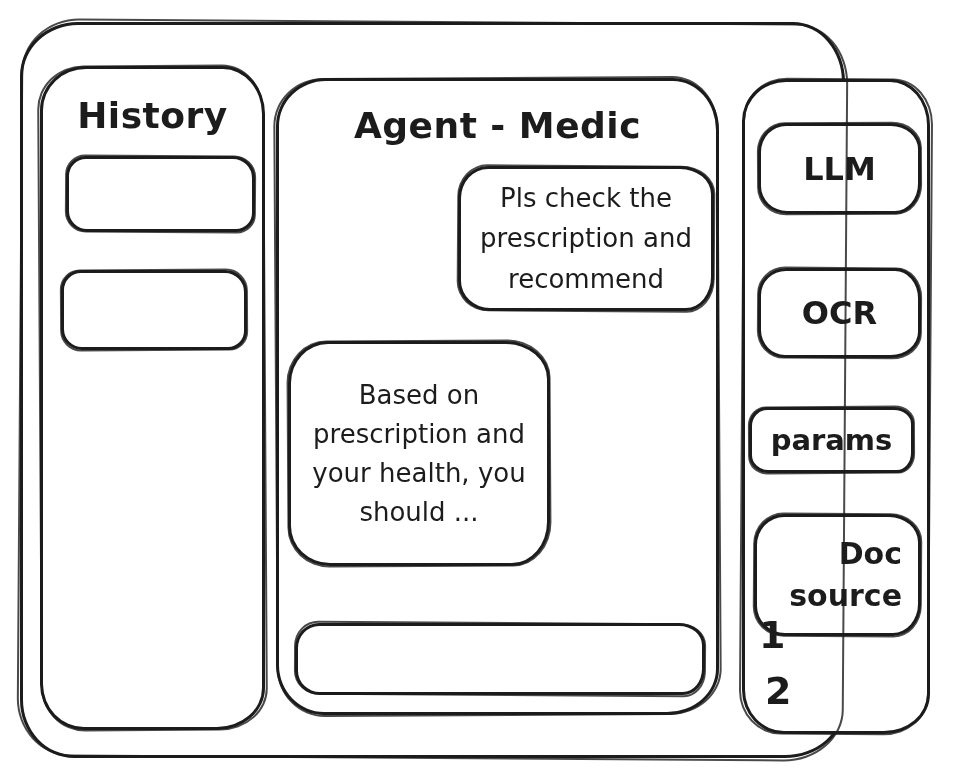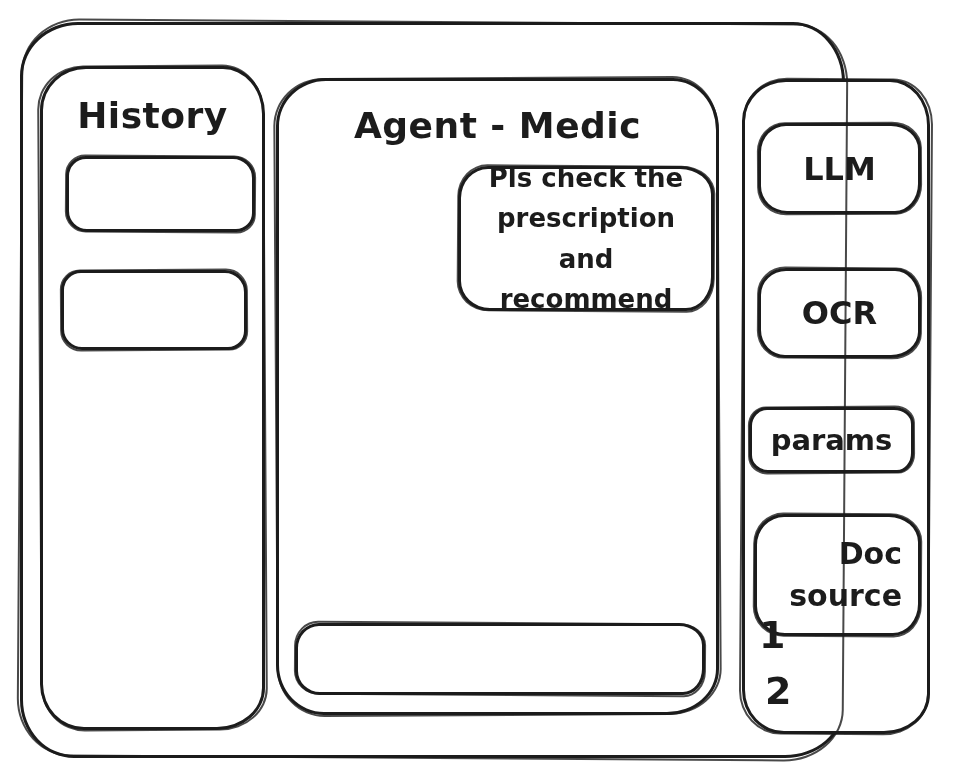--- a/index.html
+++ b/index.html
@@ -34,21 +34,21 @@
   .title { position:absolute; left:0; width:100%; text-align:center;
            font-weight:bold; font-size:36px; letter-spacing:.5px; }
   .t-history { top:26px; }
   .t-chat    { top:24px; }
 
   .hist-box { border-radius:20px 22px 19px 21px; cursor:pointer; }
   .hist-1 { left:23px; top:87px;  width:189px; height:76px; }
   .hist-2 { left:18px; top:201px; width:186px; height:80px; }
 
   .bubble { display:flex; align-items:center; justify-content:center;
-            text-align:center; font-weight:bold; font-size:26px;
+            text-align:center; font-weight:normal; font-size:26px;
             line-height:1.55; padding:8px 14px; }
   .bubble-user      { left:179px; top:85px;  width:256px; height:145px;
                       border-radius:30px 34px 28px 32px / 32px 28px 34px 30px; }
   .bubble-assistant { left:9px;   top:260px; width:262px; height:225px; line-height:1.5;
                       border-radius:40px 44px 38px 42px / 42px 38px 44px 40px; }
 
   .chat-input { left:16px; top:542px; width:410px; height:72px; cursor:text;
                 border-radius:24px 26px 22px 25px / 25px 22px 26px 24px; }
 
   .tool-btn { display:flex; align-items:center; justify-content:center;
@@ -81,20 +81,23 @@
       <div class="sk skB hist-box hist-2"></div>
     </aside>
 
     <main class="sk skB panel-center">
       <div class="title t-chat">Agent - Medic</div>
 
       <div class="sk skA bubble bubble-user">
         <span>Pls check the prescription and recommend</span>
       </div>
 
+      <div class="sk skB bubble bubble-assistant">
+        <span>Based on prescription and your health, you should ...</span>
+      </div>
 
       <div class="sk skA chat-input"></div>
     </main>
 
     <aside class="sk skA panel-right">
       <button class="sk skB tool-btn btn-llm">LLM</button>
       <button class="sk skA tool-btn btn-ocr">OCR</button>
       <button class="sk skB tool-btn btn-params">params</button>
       <button class="sk skA tool-btn btn-docsource">Doc source</button>
 

